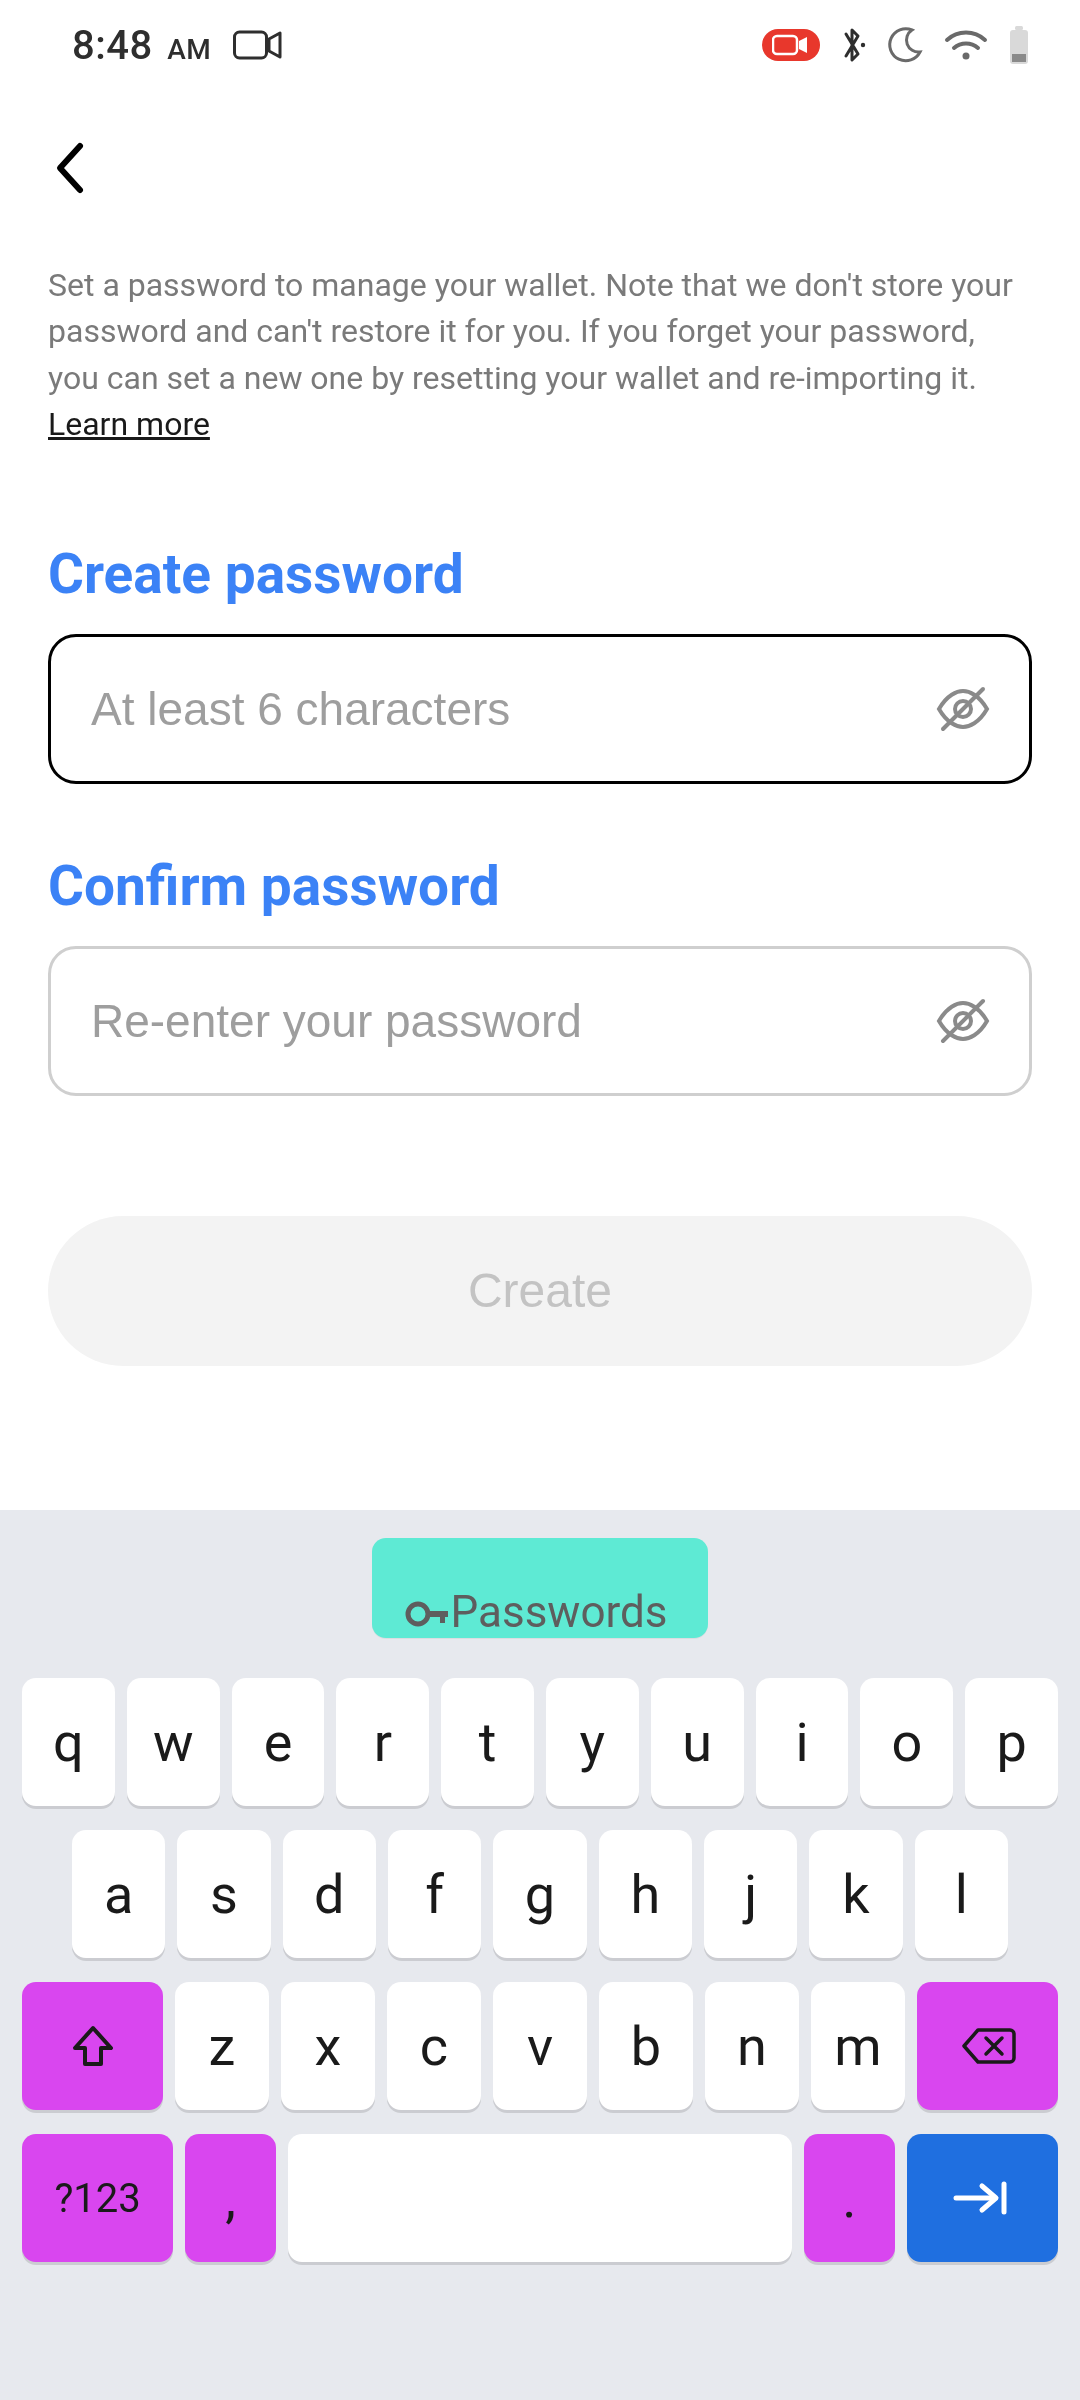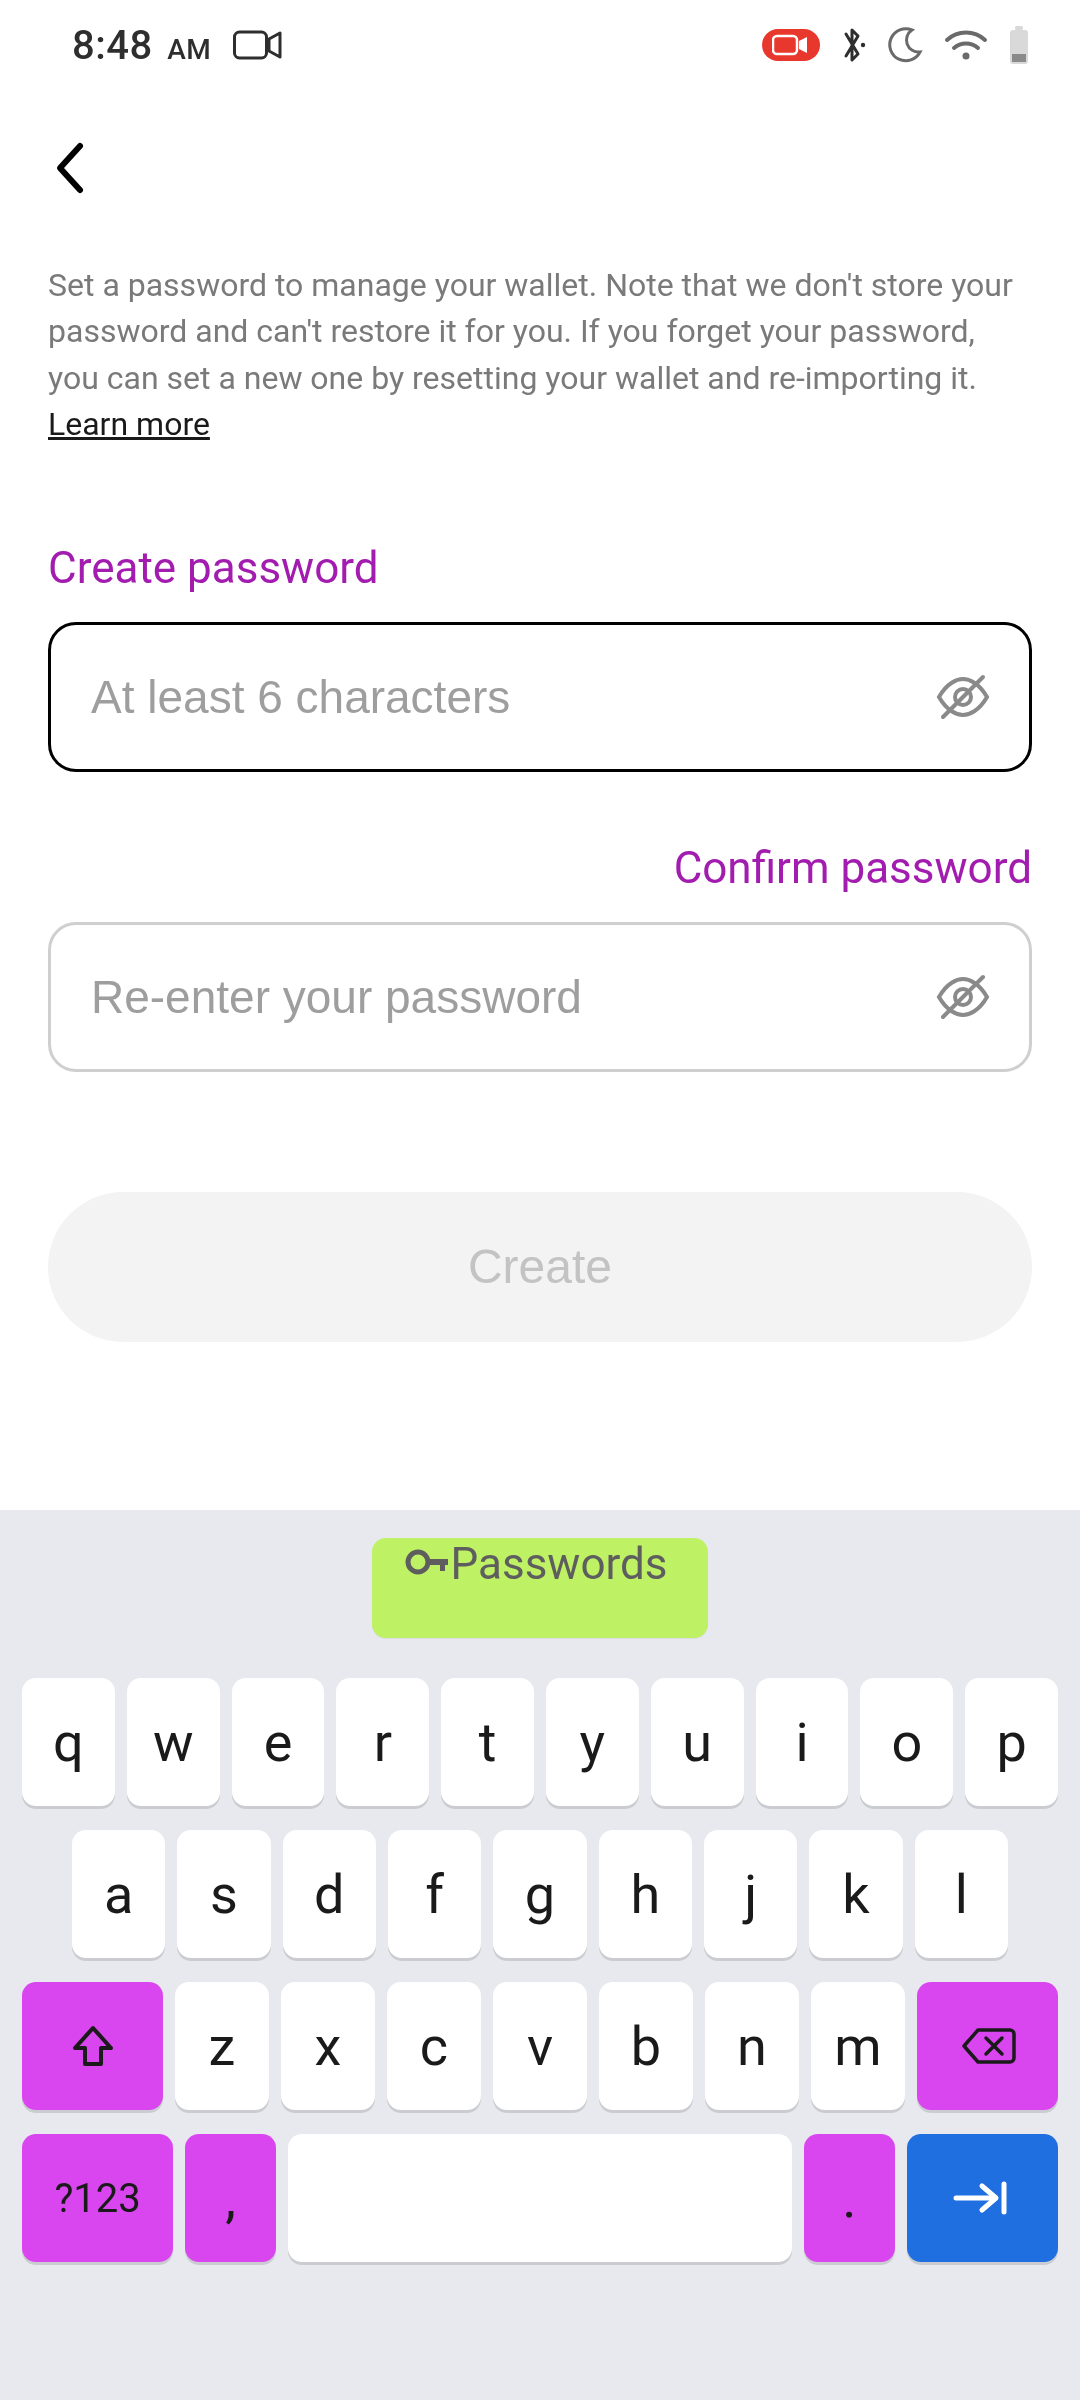--- a/index.html
+++ b/index.html
@@ -53,26 +53,26 @@
       line-height: 1.05;
     }
     .desc {
       margin-top: 60px;
       font-size: 32px;
       color: #7a7a7a;
       line-height: 1.45;
     }
     .desc a { color: #1a1a1a; text-decoration: underline; }
     .field-label {
-      font-size: 44px;
-      color: #a21caf;
-      font-weight: 400;
+      font-size: 55px;
+      color: #3b82f6;
+      font-weight: 700;
       margin-top: 94px;
     }
-    .field-label.second { margin-top: 70px; text-align: right; }
+    .field-label.second { margin-top: 70px; }
     .input-wrap {
       margin-top: 28px;
       border: 3px solid #cfcfcf;
       border-radius: 28px;
       height: 150px;
       display: flex;
       align-items: center;
       padding: 0 26px 0 40px;
     }
     .input-wrap.focused { border-color: #000000; }
@@ -102,25 +102,25 @@
     
     .kb-area {
       background: #e7e9ee;
       padding-top: 28px;
     }
     .suggestion-row {
       display: flex; justify-content: center;
       padding-bottom: 22px;
     }
     .suggestion-pill {
-      background: #bef264;
+      background: #5eead4;
       border-radius: 14px;
       height: 100px;
       padding: 0 40px 0 30px;
-      display: flex; align-items: flex-start; 
+      display: flex; align-items: flex-end; 
       box-shadow: 0 1px 0 rgba(0,0,0,0.05);
     }
     .suggestion-pill .lab { font-size: 44px; color: #5e5e5e; }
     .kb {
       padding: 18px 22px 28px 22px;
     }
     .kb-row {
       display: flex;
       gap: 12px;
       margin-bottom: 24px;

